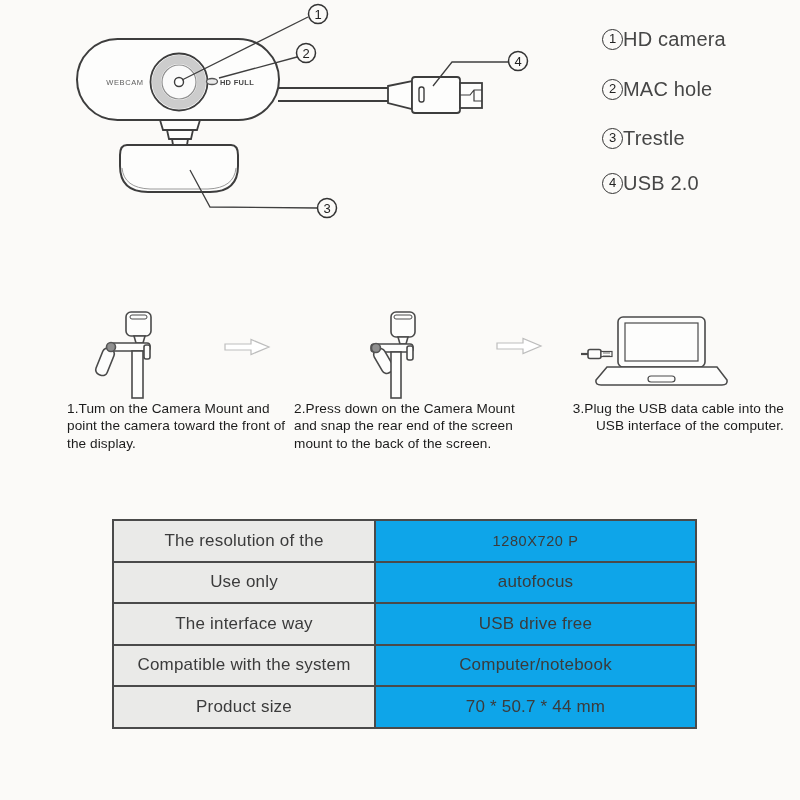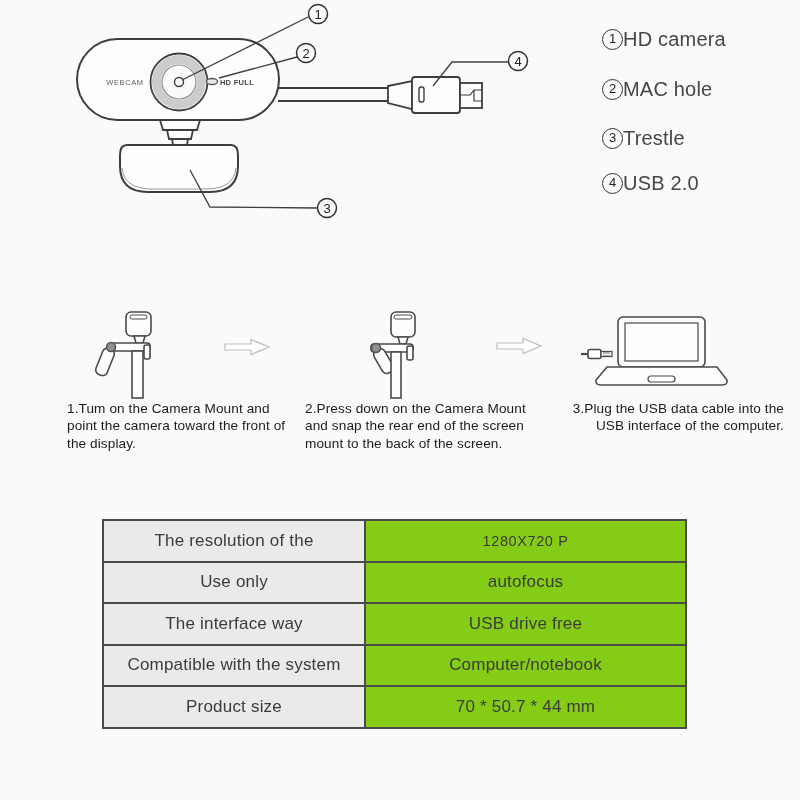--- a/index.html
+++ b/index.html
@@ -45,37 +45,37 @@
   .illus-2{left:342px;top:1px;}
   .illus-3{left:565px;top:15px;}
   .arrow-svg{position:absolute;}
   .arrow-1{left:224px;top:42px;}
   .arrow-2{left:495px;top:41px;}
   .step-text{
     position:absolute;top:105px;margin:0;
     font-size:13.6px;line-height:1.28;color:#1c1c1c;letter-spacing:.1px;
   }
   .step-text.t1{left:51px;width:226px;margin-left:16px;}
-  .step-text.t2{left:305px;width:234px;}
+  .step-text.t2{left:294px;width:234px;}
   .step-text.t3{left:554px;width:230px;text-align:right;}
 
   
   .spec-table{
-    position:absolute;left:102px;top:519px;
+    position:absolute;left:112px;top:519px;
     width:585px;border-collapse:collapse;table-layout:fixed;border-radius:30px;
   }
   .spec-table td{
     border:2px solid #4a4a4a;
     height:39.5px;
     text-align:center;vertical-align:middle;
     font-size:17px;color:#3b3b3b;letter-spacing:.2px;
     padding:0 4px;
   }
   td.spec-label{width:252px;background:#eaeae8;}
-  td.spec-value{background:#84cc16;}
+  td.spec-value{background:#0ea5e9;}
   .spec-table tr:first-child td.spec-value{font-size:14.5px;letter-spacing:.6px;}
 </style>
 </head>
 <body>
 
 <div class="page">
 
   <svg class="diagram-svg" width="560" height="235" viewBox="0 0 560 235">
 
     <g fill="#fdfdfc" stroke="#3d3d3d" stroke-width="2">

